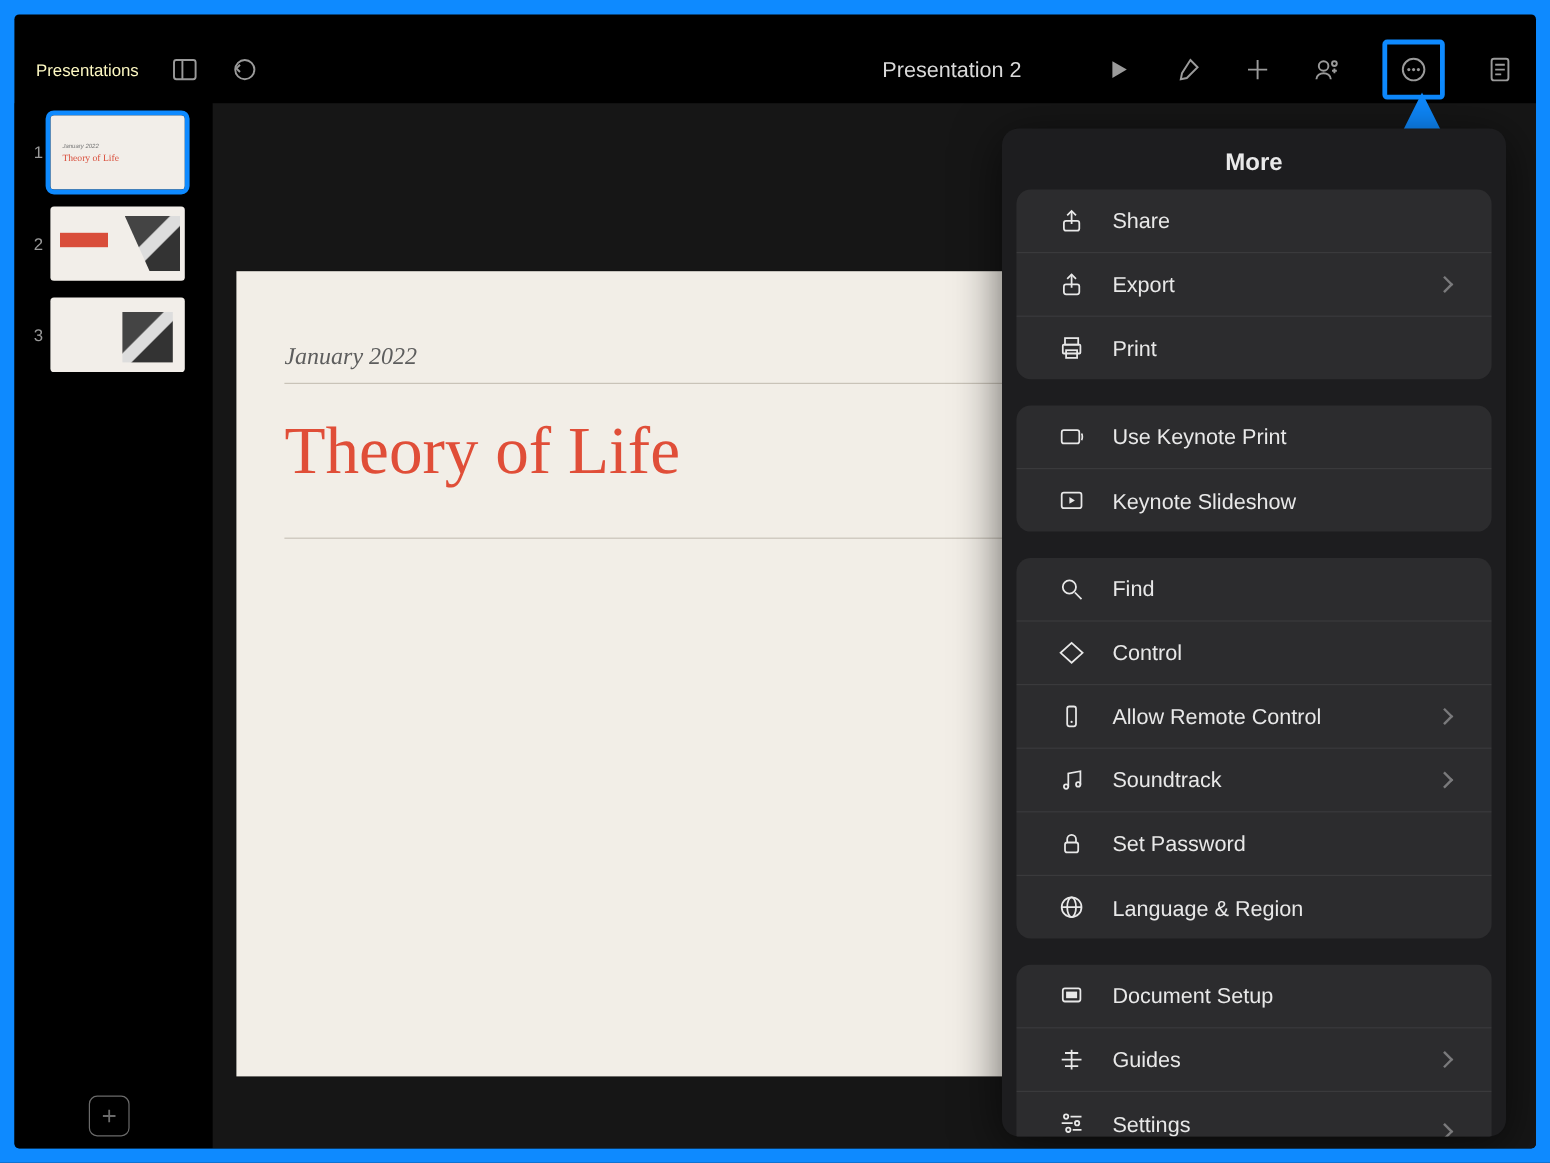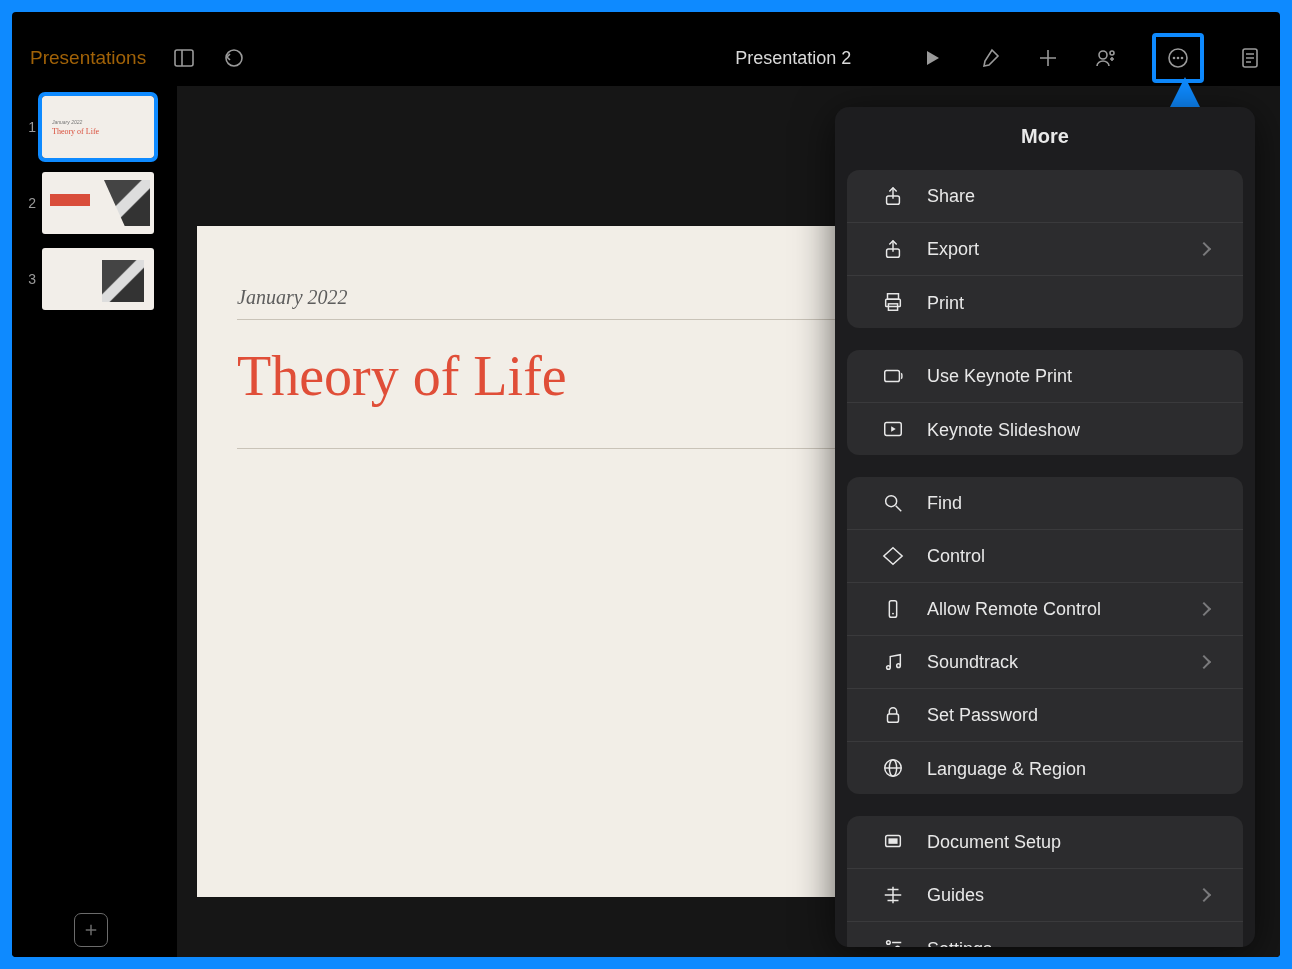--- a/index.html
+++ b/index.html
@@ -32,21 +32,21 @@
   .toolbar {
     height: 56px;
     display: flex;
     align-items: center;
     padding: 0 18px;
     color: #9a9a9a;
   }
   .tb-left { display:flex; align-items:center; gap:26px; flex:1; }
   .tb-center { flex:1; text-align:right; color:#d9d9d9; font-size:18px; }
   .tb-right { flex:1; display:flex; justify-content:flex-end; align-items:center; gap:34px; }
-  .presentations-link { font-size:19px; color:#a16207; }
+  .presentations-link { font-size:14px; color:#fef9c3; }
   .tb-icon { width:24px; height:24px; display:flex; align-items:center; justify-content:center; fill:none; stroke:#9a9a9a; stroke-width:1.6; }
   .tb-icon svg { width:24px; height:24px; }
   .more-highlight {
     position:relative;
     width:52px; height:50px;
     border:4px solid #0e8aff;
     border-radius:4px;
     display:flex; align-items:center; justify-content:center;
   }
   .arrow {
@@ -145,21 +145,21 @@
     padding:18px 0 0 0;
     color:#e9e9e9;
     box-shadow: 0 8px 40px rgba(0,0,0,.6);
     height:840px;
     overflow:hidden;
   }
   .popover-title {
     text-align:center;
     font-size:20px;
     font-weight:600;
-    margin-bottom:22px;
+    margin-bottom:10px;
   }
   .group {
     background:#2c2c2e;
     border-radius:12px;
     margin:0 12px 22px 12px;
     overflow:hidden;
   }
   .menu-item {
     display:flex;
     align-items:center;

